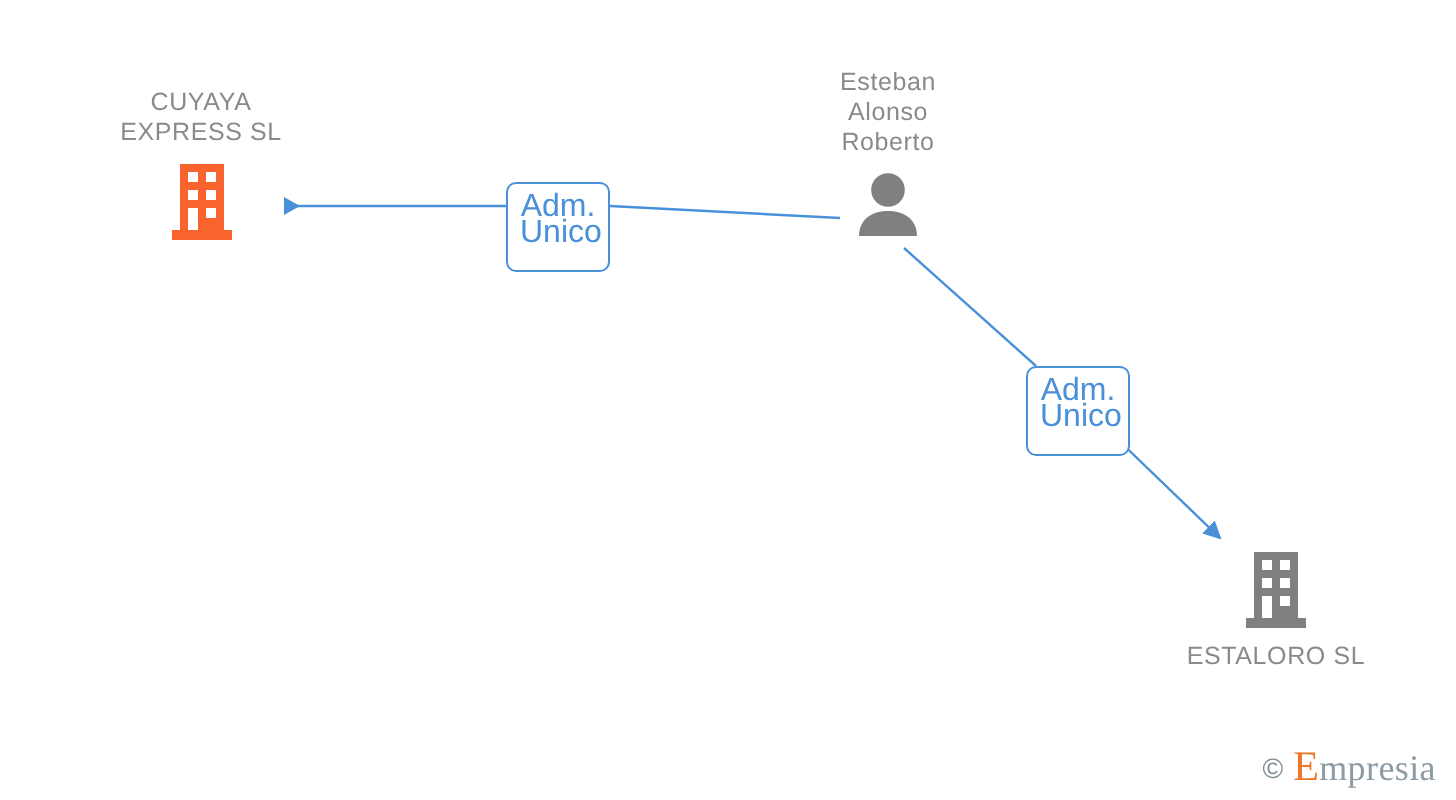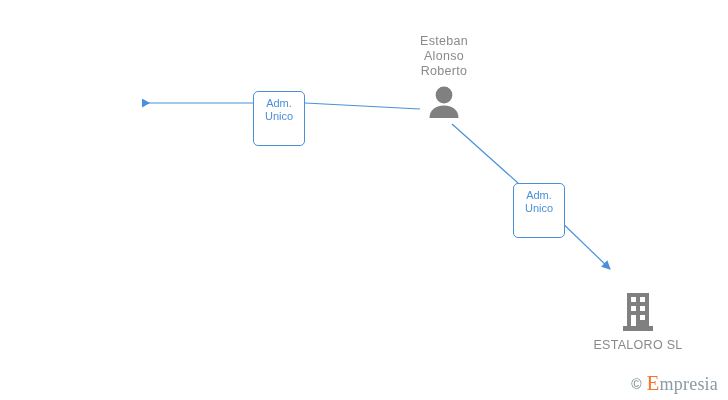--- a/index.html
+++ b/index.html
@@ -62,39 +62,39 @@
     top: 34px;
     width: 110px;
   }
   #node-person .node-label {
     margin-bottom: 6px;
   }
 
   
   #node-estaloro {
     left: 578px;
-    top: 293px;
+    top: 276px;
     width: 120px;
   }
   #node-estaloro .node-label {
     margin-top: 7px;
   }
 
   
   .relation-chip {
     position: absolute;
     box-sizing: border-box;
     background: #ffffff;
     border: 1px solid #4a90d9;
     border-radius: 5px;
     color: #4a90d9;
-    font-size: 11px;
+    font-size: 16px;
     line-height: 13px;
     text-align: center;
-    padding: 5px 6px 22px 6px;
+    padding: 5px 6px 12px 6px;
     font-family: "Liberation Sans", sans-serif;
     white-space: pre;
   }
   #chip-1 {
     left: 253px;
     top: 91px;
     width: 52px;
   }
   #chip-2 {
     left: 513px;
@@ -147,20 +147,37 @@
       <line x1="420" y1="109" x2="305" y2="103" stroke="#4a90d9" stroke-width="1.2"></line>
       <line x1="253" y1="103" x2="142" y2="103" stroke="#4a90d9" stroke-width="1.2" marker-end="url(#arrow-left)"></line>
     </g>
 
     <g>
       <line x1="452" y1="124" x2="518" y2="183" stroke="#4a90d9" stroke-width="1.2"></line>
       <line x1="555" y1="216" x2="610" y2="269" stroke="#4a90d9" stroke-width="1.2" marker-end="url(#arrow-end)"></line>
     </g>
   </svg>
 
+  <div class="node" id="node-cuyaya">
+    <div class="node-label">CUYAYA
+EXPRESS SL</div>
+    <div class="node-icon">
+      <svg width="30" height="38" viewBox="0 0 30 38" xmlns="http://www.w3.org/2000/svg">
+        <rect x="4" y="0" width="22" height="33" fill="#f9642e"></rect>
+        <rect x="0" y="33" width="30" height="5" fill="#f9642e"></rect>
+        <rect x="8" y="4" width="5" height="5" fill="#ffffff"></rect>
+        <rect x="17" y="4" width="5" height="5" fill="#ffffff"></rect>
+        <rect x="8" y="13" width="5" height="5" fill="#ffffff"></rect>
+        <rect x="17" y="13" width="5" height="5" fill="#ffffff"></rect>
+        <rect x="8" y="22" width="5" height="5" fill="#ffffff"></rect>
+        <rect x="17" y="22" width="5" height="5" fill="#ffffff"></rect>
+        <rect x="8" y="26" width="5" height="7" fill="#ffffff"></rect>
+      </svg>
+    </div>
+  </div>
 
   <div class="node" id="node-person">
     <div class="node-label">Esteban
 Alonso
 Roberto</div>
     <div class="node-icon">
       <svg width="34" height="33" viewBox="0 0 34 33" xmlns="http://www.w3.org/2000/svg">
         <circle cx="17" cy="10" r="8.4" fill="#808080"></circle>
         <path d="M17 20.5 C26 20.5 31.5 25.4 31.5 33 L2.5 33 C2.5 25.4 8 20.5 17 20.5 Z" fill="#808080"></path>
       </svg>

